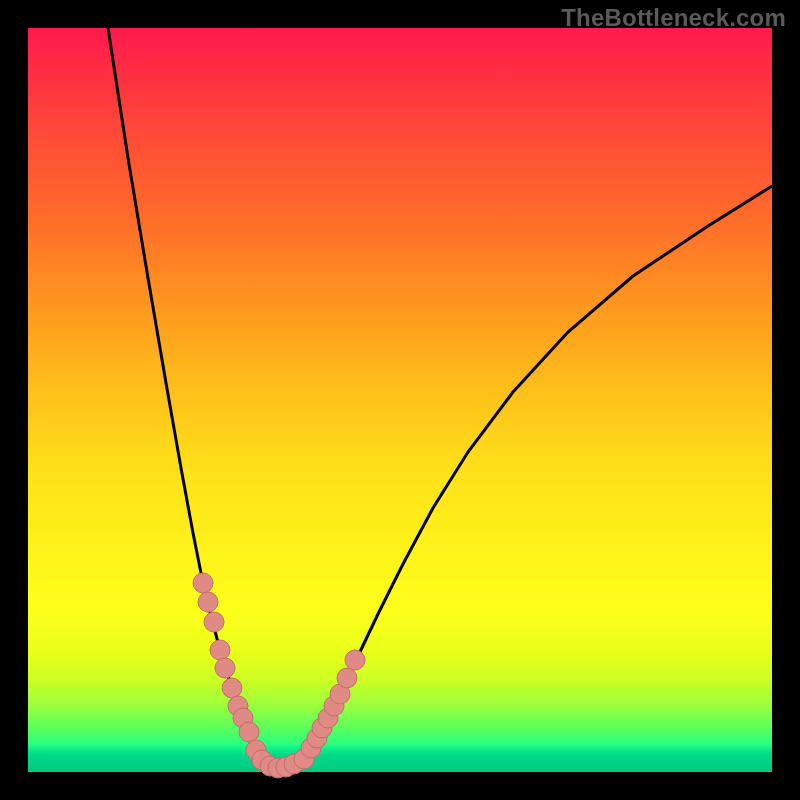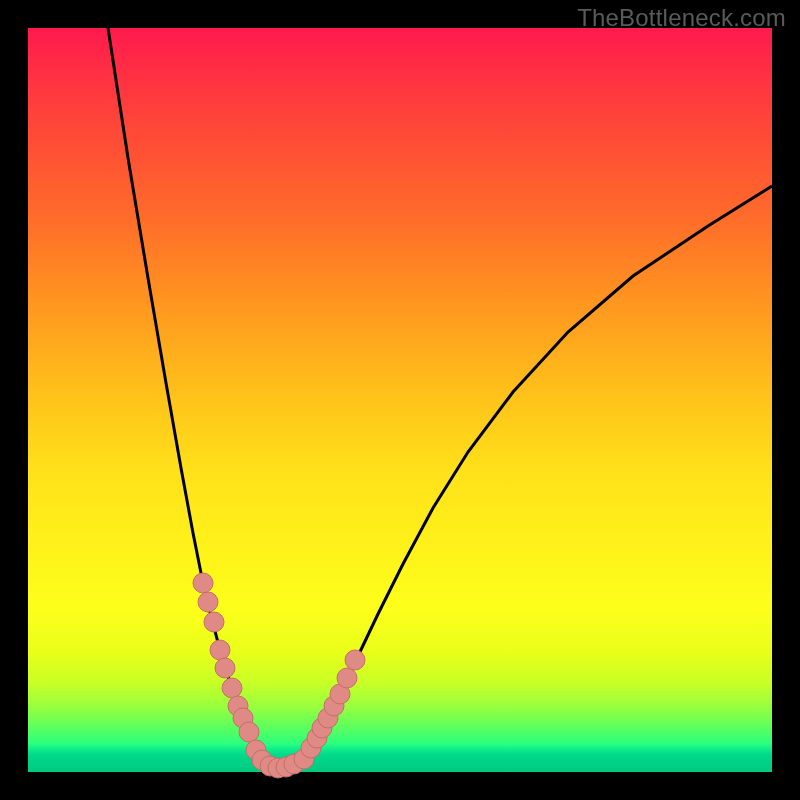--- a/index.html
+++ b/index.html
@@ -32,21 +32,21 @@
       #5dff5d 94%,
       #1aff8a 97%,
       #00e58f 100%);
   }
   .watermark {
     position: absolute;
     top: 4px;
     right: 14px;
     font-size: 24px;
     color: #5a5a5a;
-    font-weight: 400;
+    font-weight: 700;
     letter-spacing: 0.2px;
     z-index: 10;
   }
   svg.overlay {
     position: absolute;
     left: 0;
     top: 0;
     width: 744px;
     height: 744px;
     overflow: visible;

